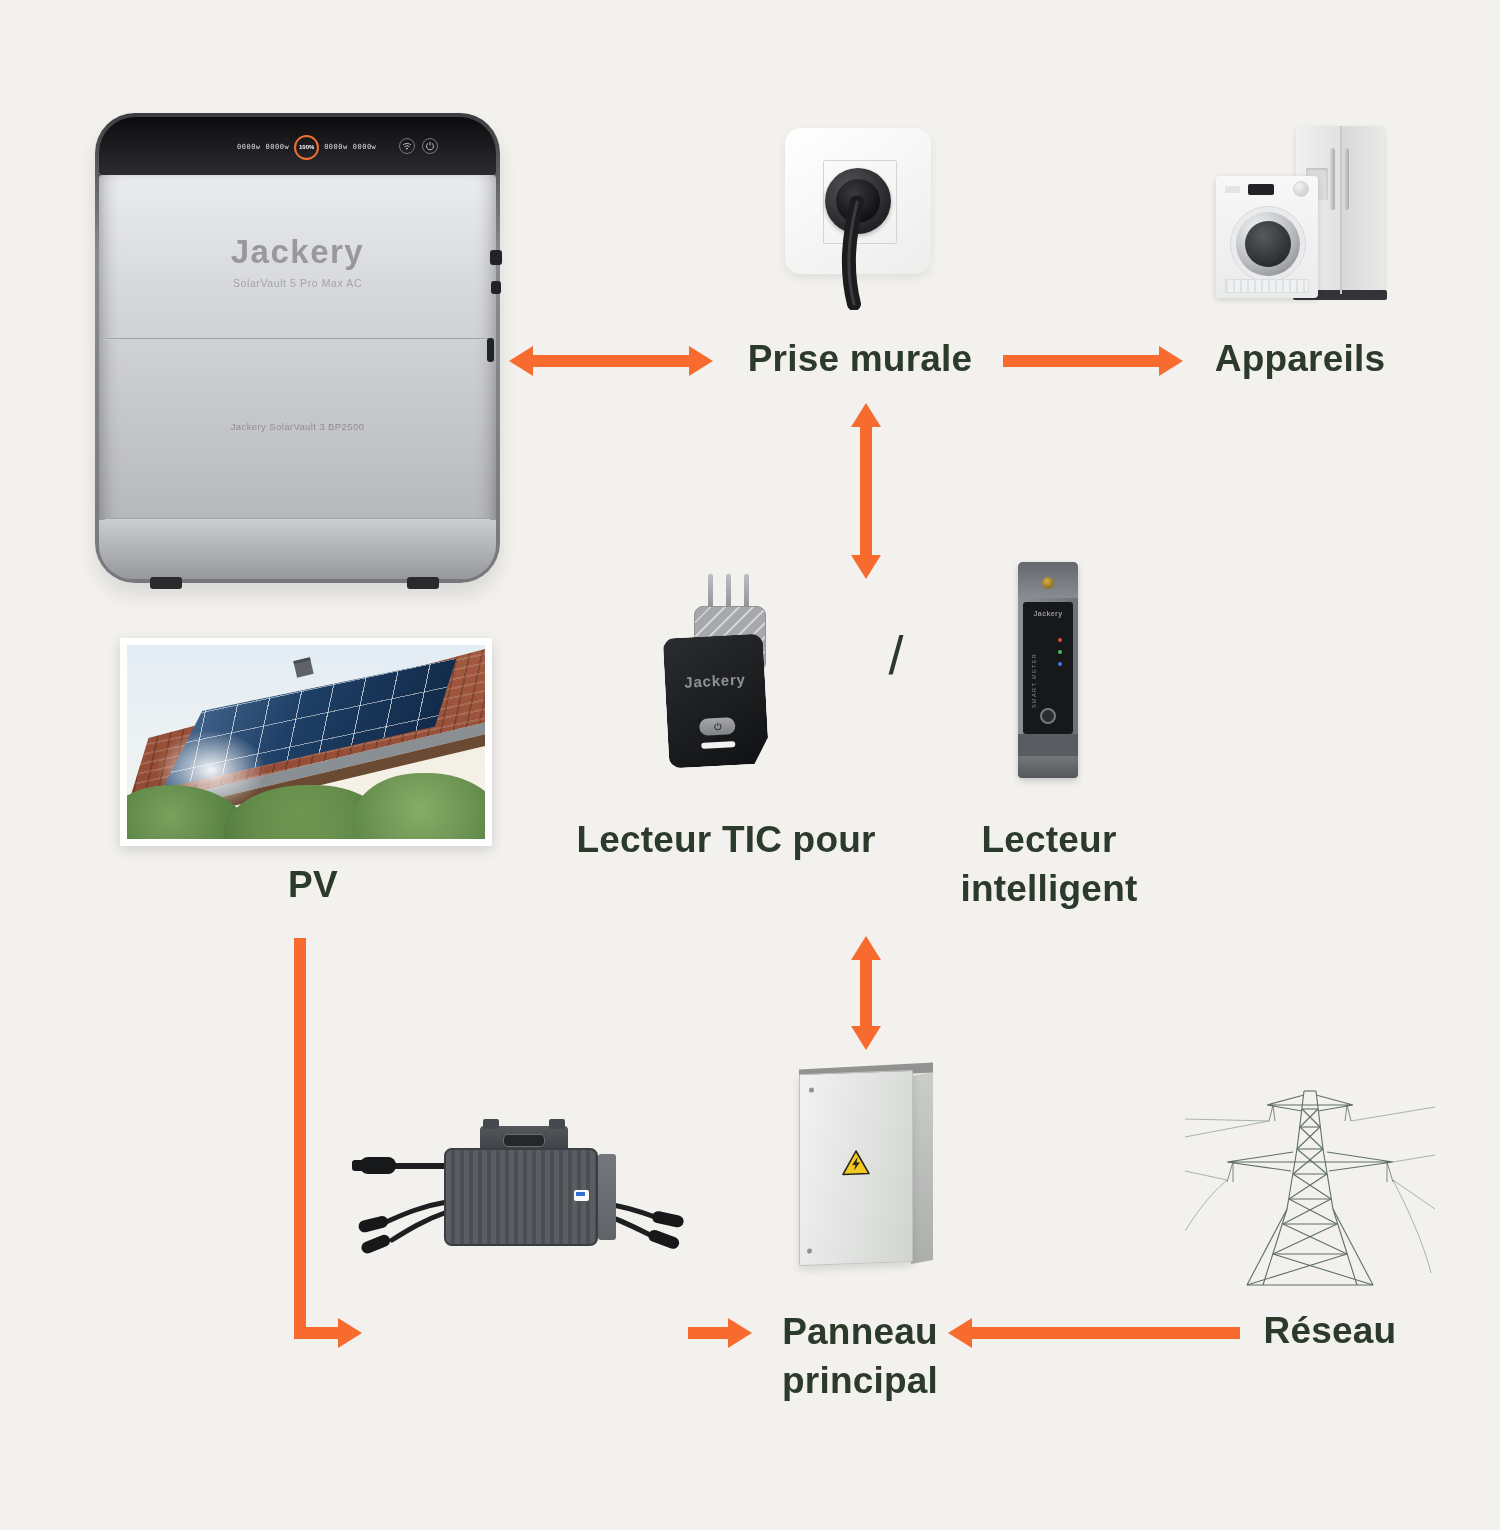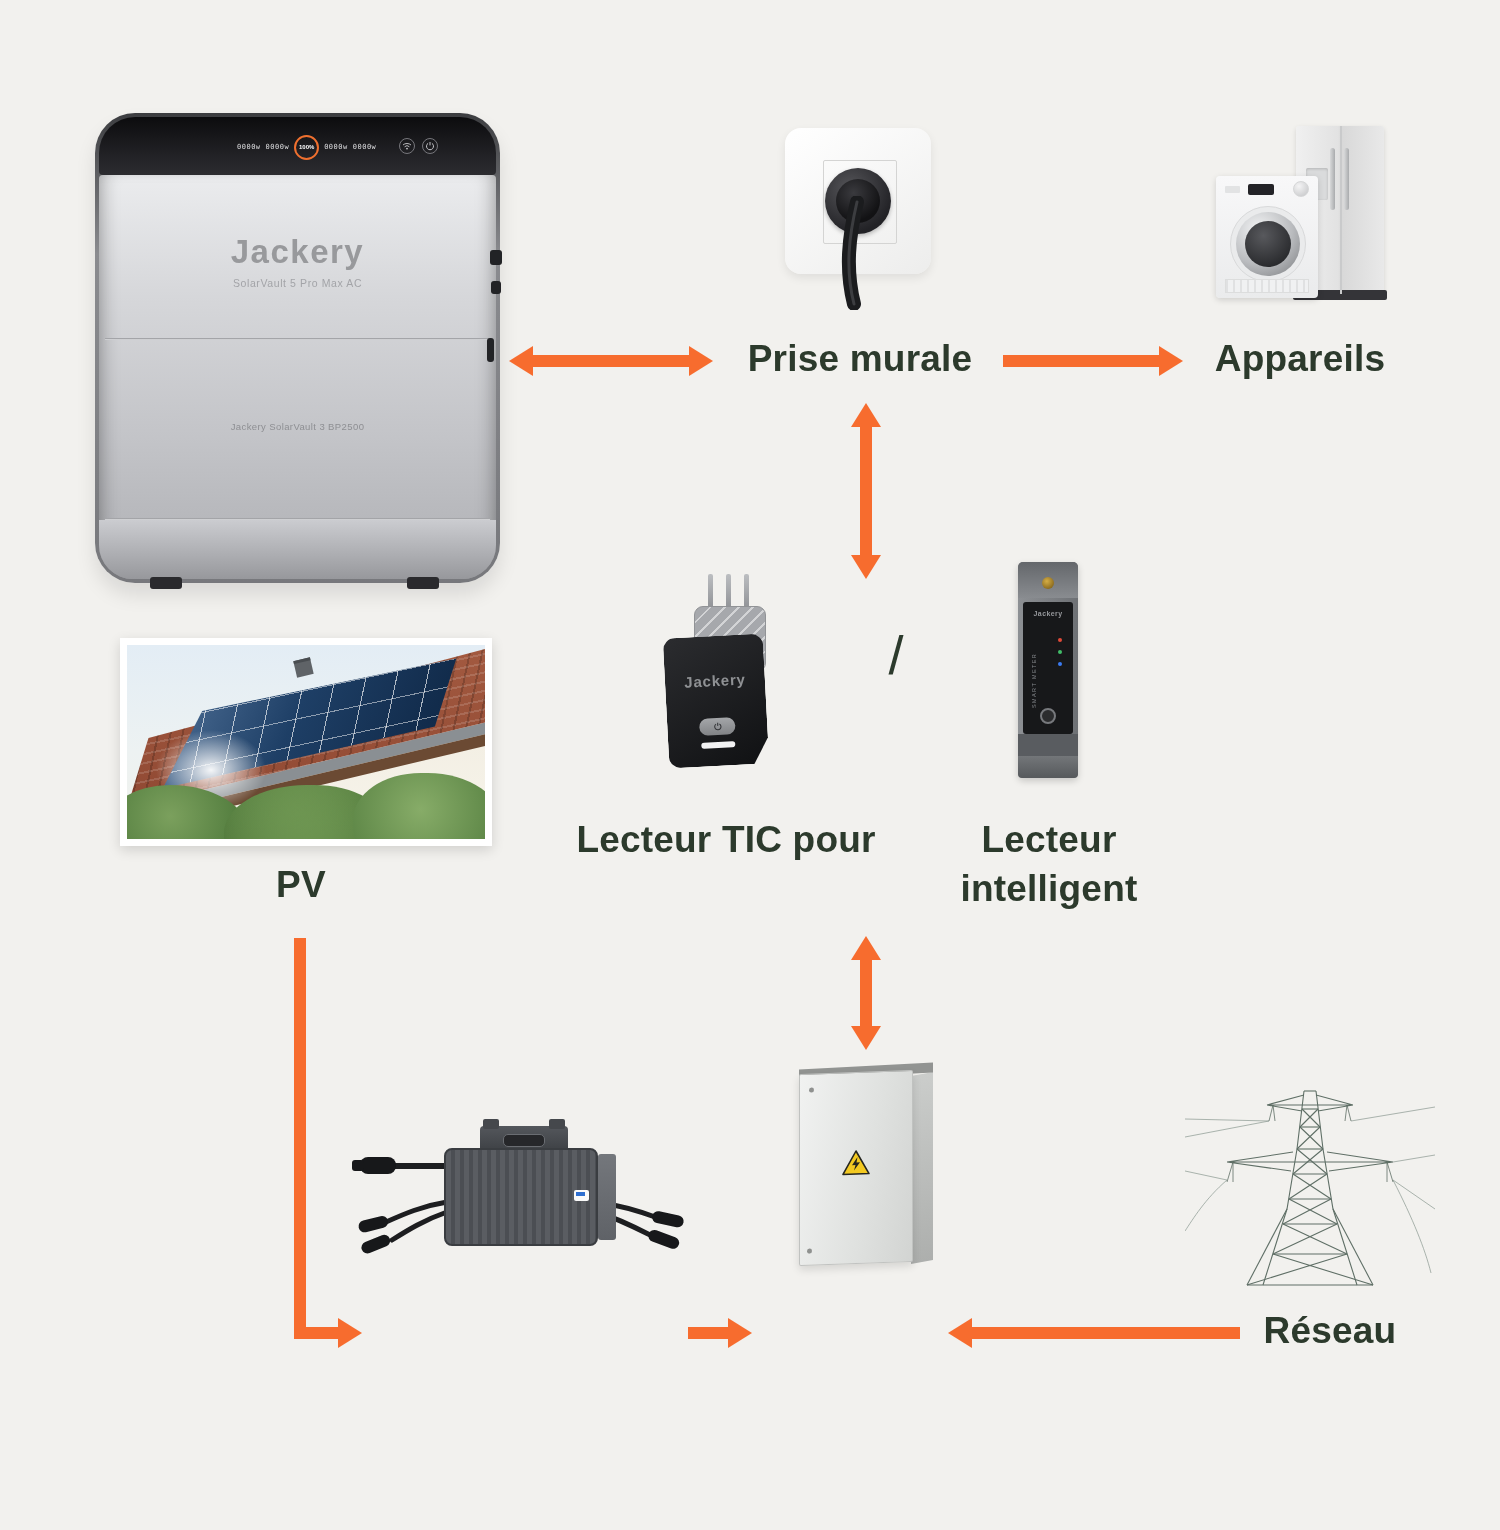--- a/index.html
+++ b/index.html
@@ -303,21 +303,21 @@
       <div class="pv-fascia"></div>
       <div class="pv-roof"></div>
       <div class="pv-panel"></div>
       <div class="pv-glare"></div>
       <div class="pv-chimney"></div>
       <div class="bush b1"></div>
       <div class="bush b2"></div>
       <div class="bush b3"></div>
     </div>
   </div>
-  <div class="lbl center" style="left:301px;top:864px;">PV</div>
+  <div class="lbl center" style="left:313px;top:864px;">PV</div>
 
   <div>
     <span class="shaft-v" style="left:294px;top:938px;height:401px;"></span>
     <span class="shaft-h" style="left:294px;top:1327px;width:46px;"></span>
     <span class="hd hd-r" style="left:338px;top:1318px;"></span>
   </div>
 
   <div>
     <span class="hd hd-u" style="left:851px;top:936px;"></span>
     <span class="shaft-v" style="left:860px;top:958px;height:70px;"></span>
@@ -367,20 +367,24 @@
     <div class="cab-side"></div>
     <div class="cab-top"></div>
     <div class="cab-front">
       <span class="screw" style="left:9px;top:13px;"></span>
       <span class="screw" style="left:7px;bottom:11px;"></span>
       <svg class="cab-tri" width="30" height="27" viewBox="0 0 30 27">
         <path d="M15 2 L28 25 L2 25 Z" fill="#f3c921" stroke="#26261f" stroke-width="1.6" stroke-linejoin="round"></path>
         <path d="M16.5 8 L11 16 L14.5 16 L13 21.5 L19 13.5 L15.5 13.5 Z" fill="#26261f"></path>
       </svg>
     </div>
+  </div>
+  <div class="lbl center" style="left:860px;top:1308px;">
+    <span class="ln">Panneau</span>
+    <span class="ln">principal</span>
   </div>
 
   <div>
     <span class="hd hd-l" style="left:948px;top:1318px;"></span>
     <span class="shaft-h" style="left:970px;top:1327px;width:270px;"></span>
   </div>
 
   <svg class="tower" width="250" height="232" viewBox="0 0 250 230">
     <g stroke="#95a29a" stroke-width=".8" fill="none">
       <path d="M42,121 L0,112"></path>

